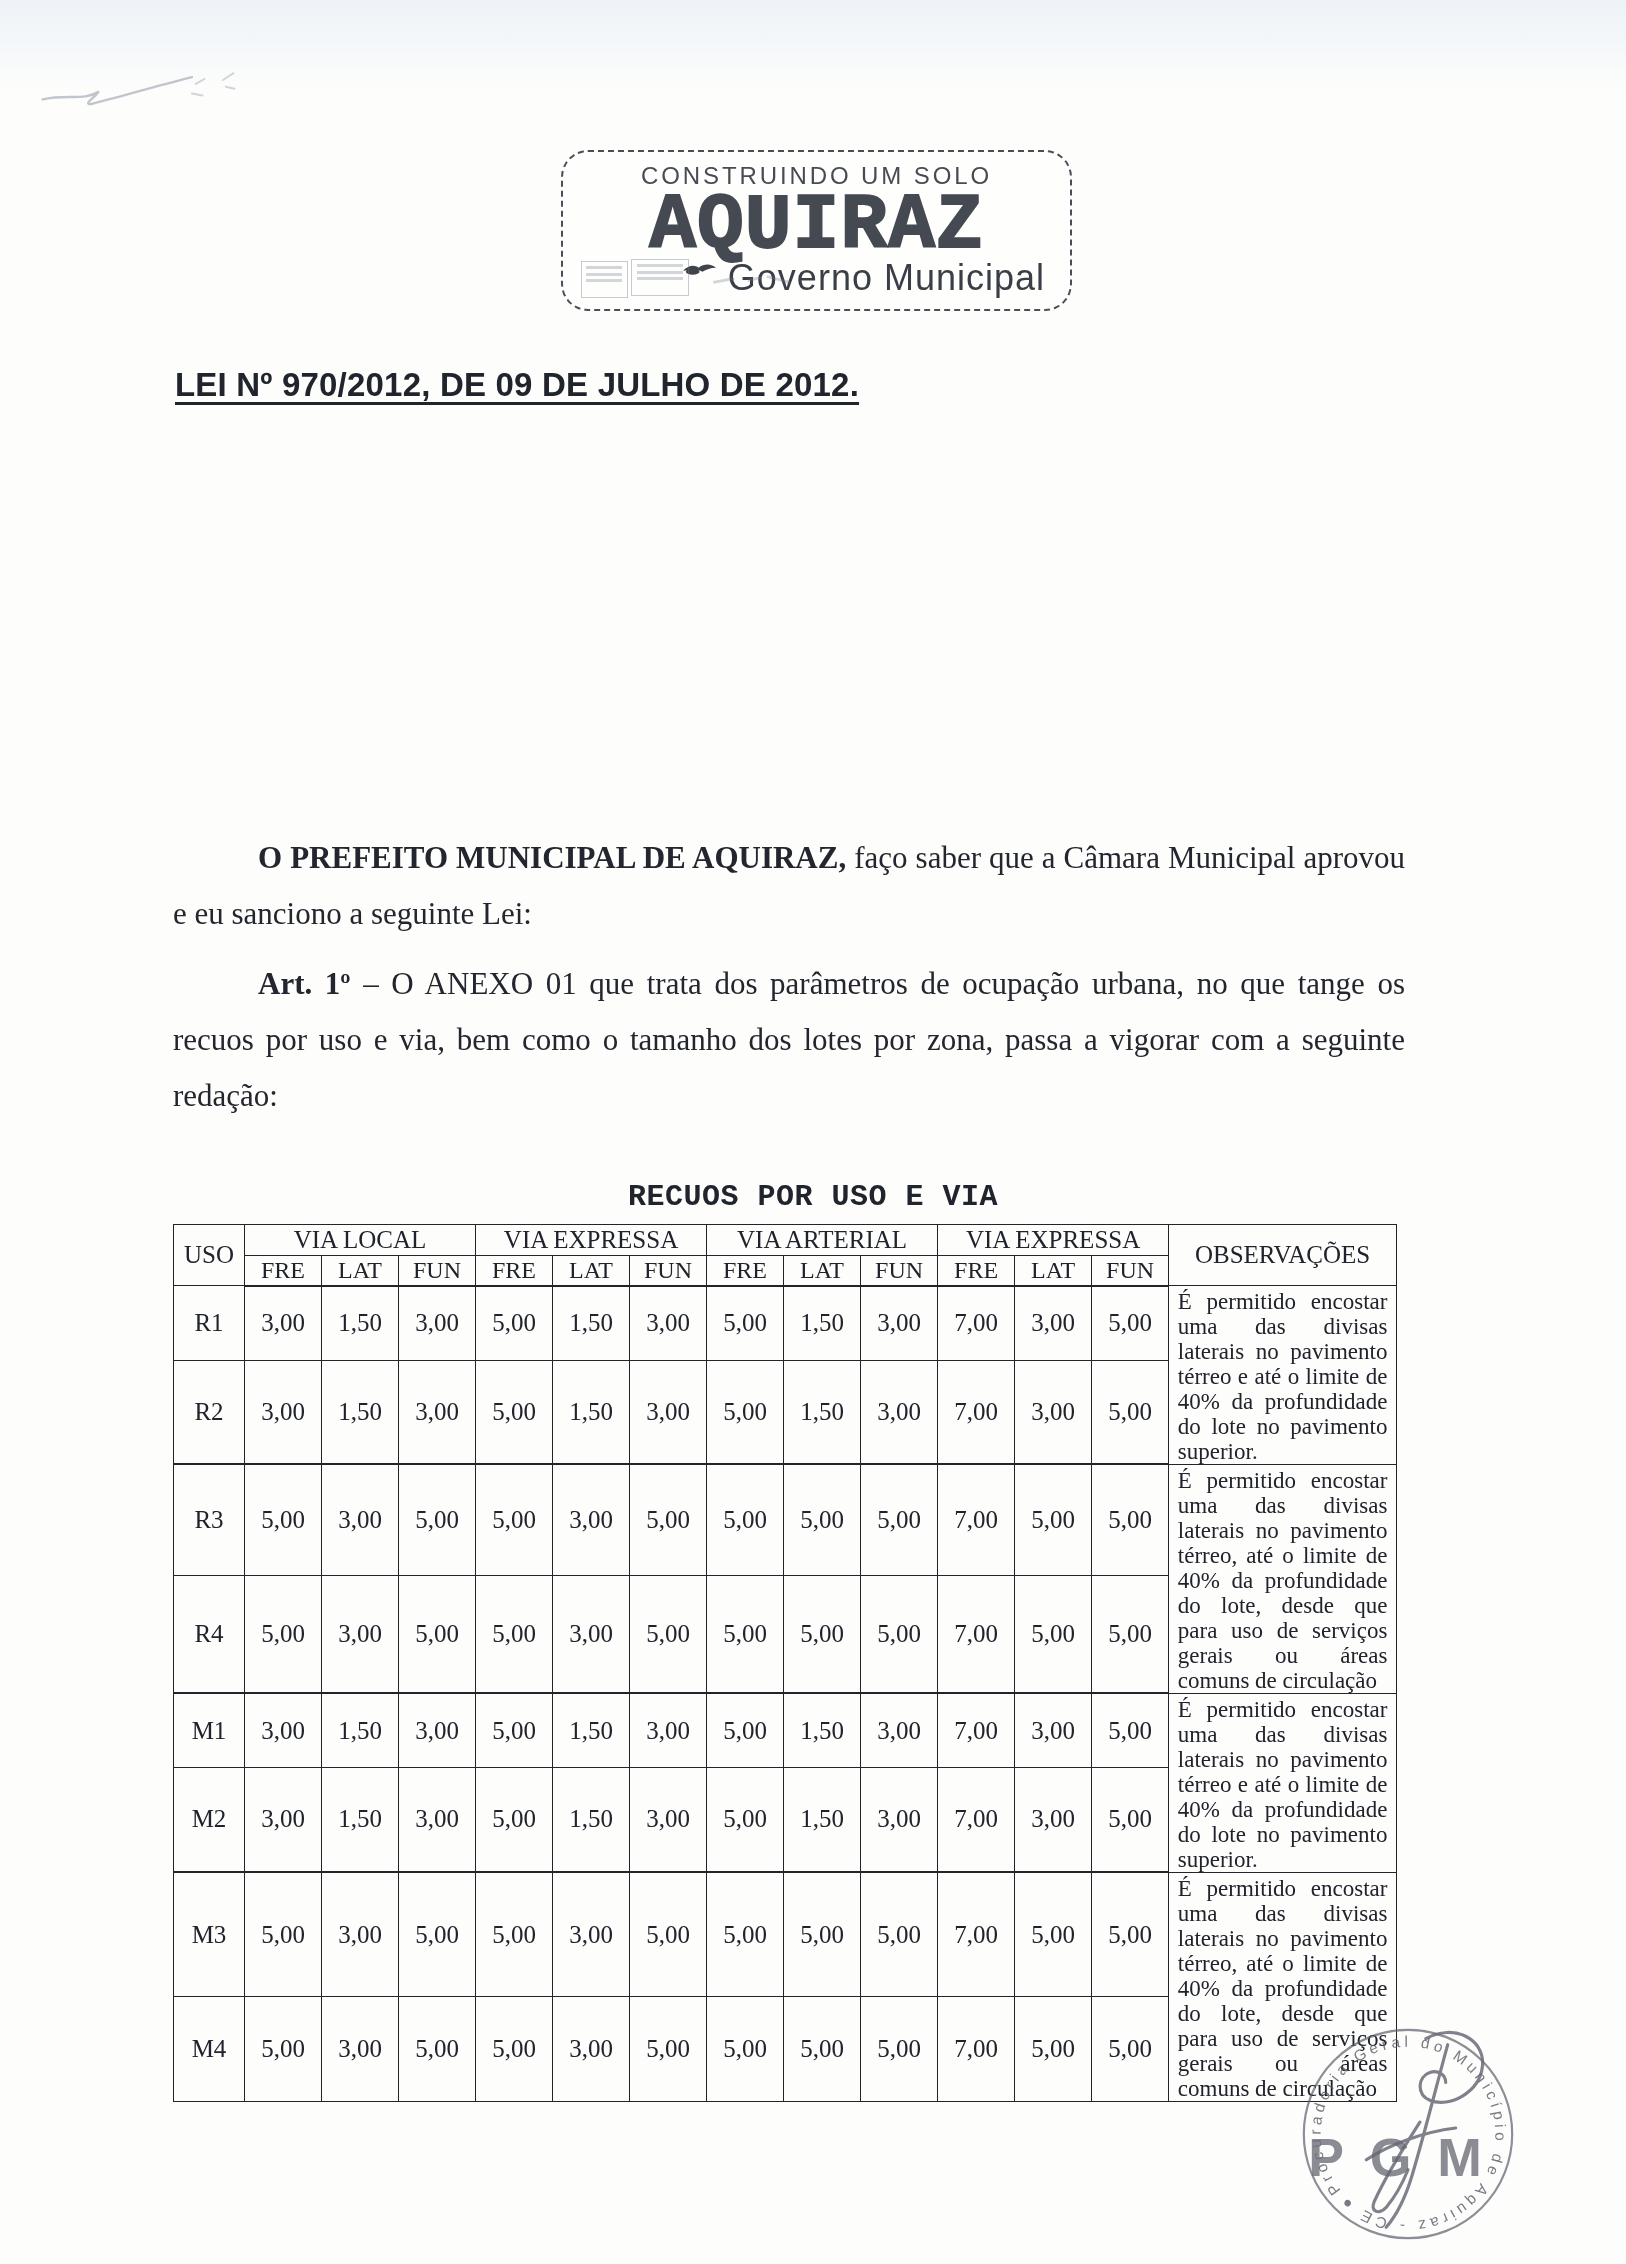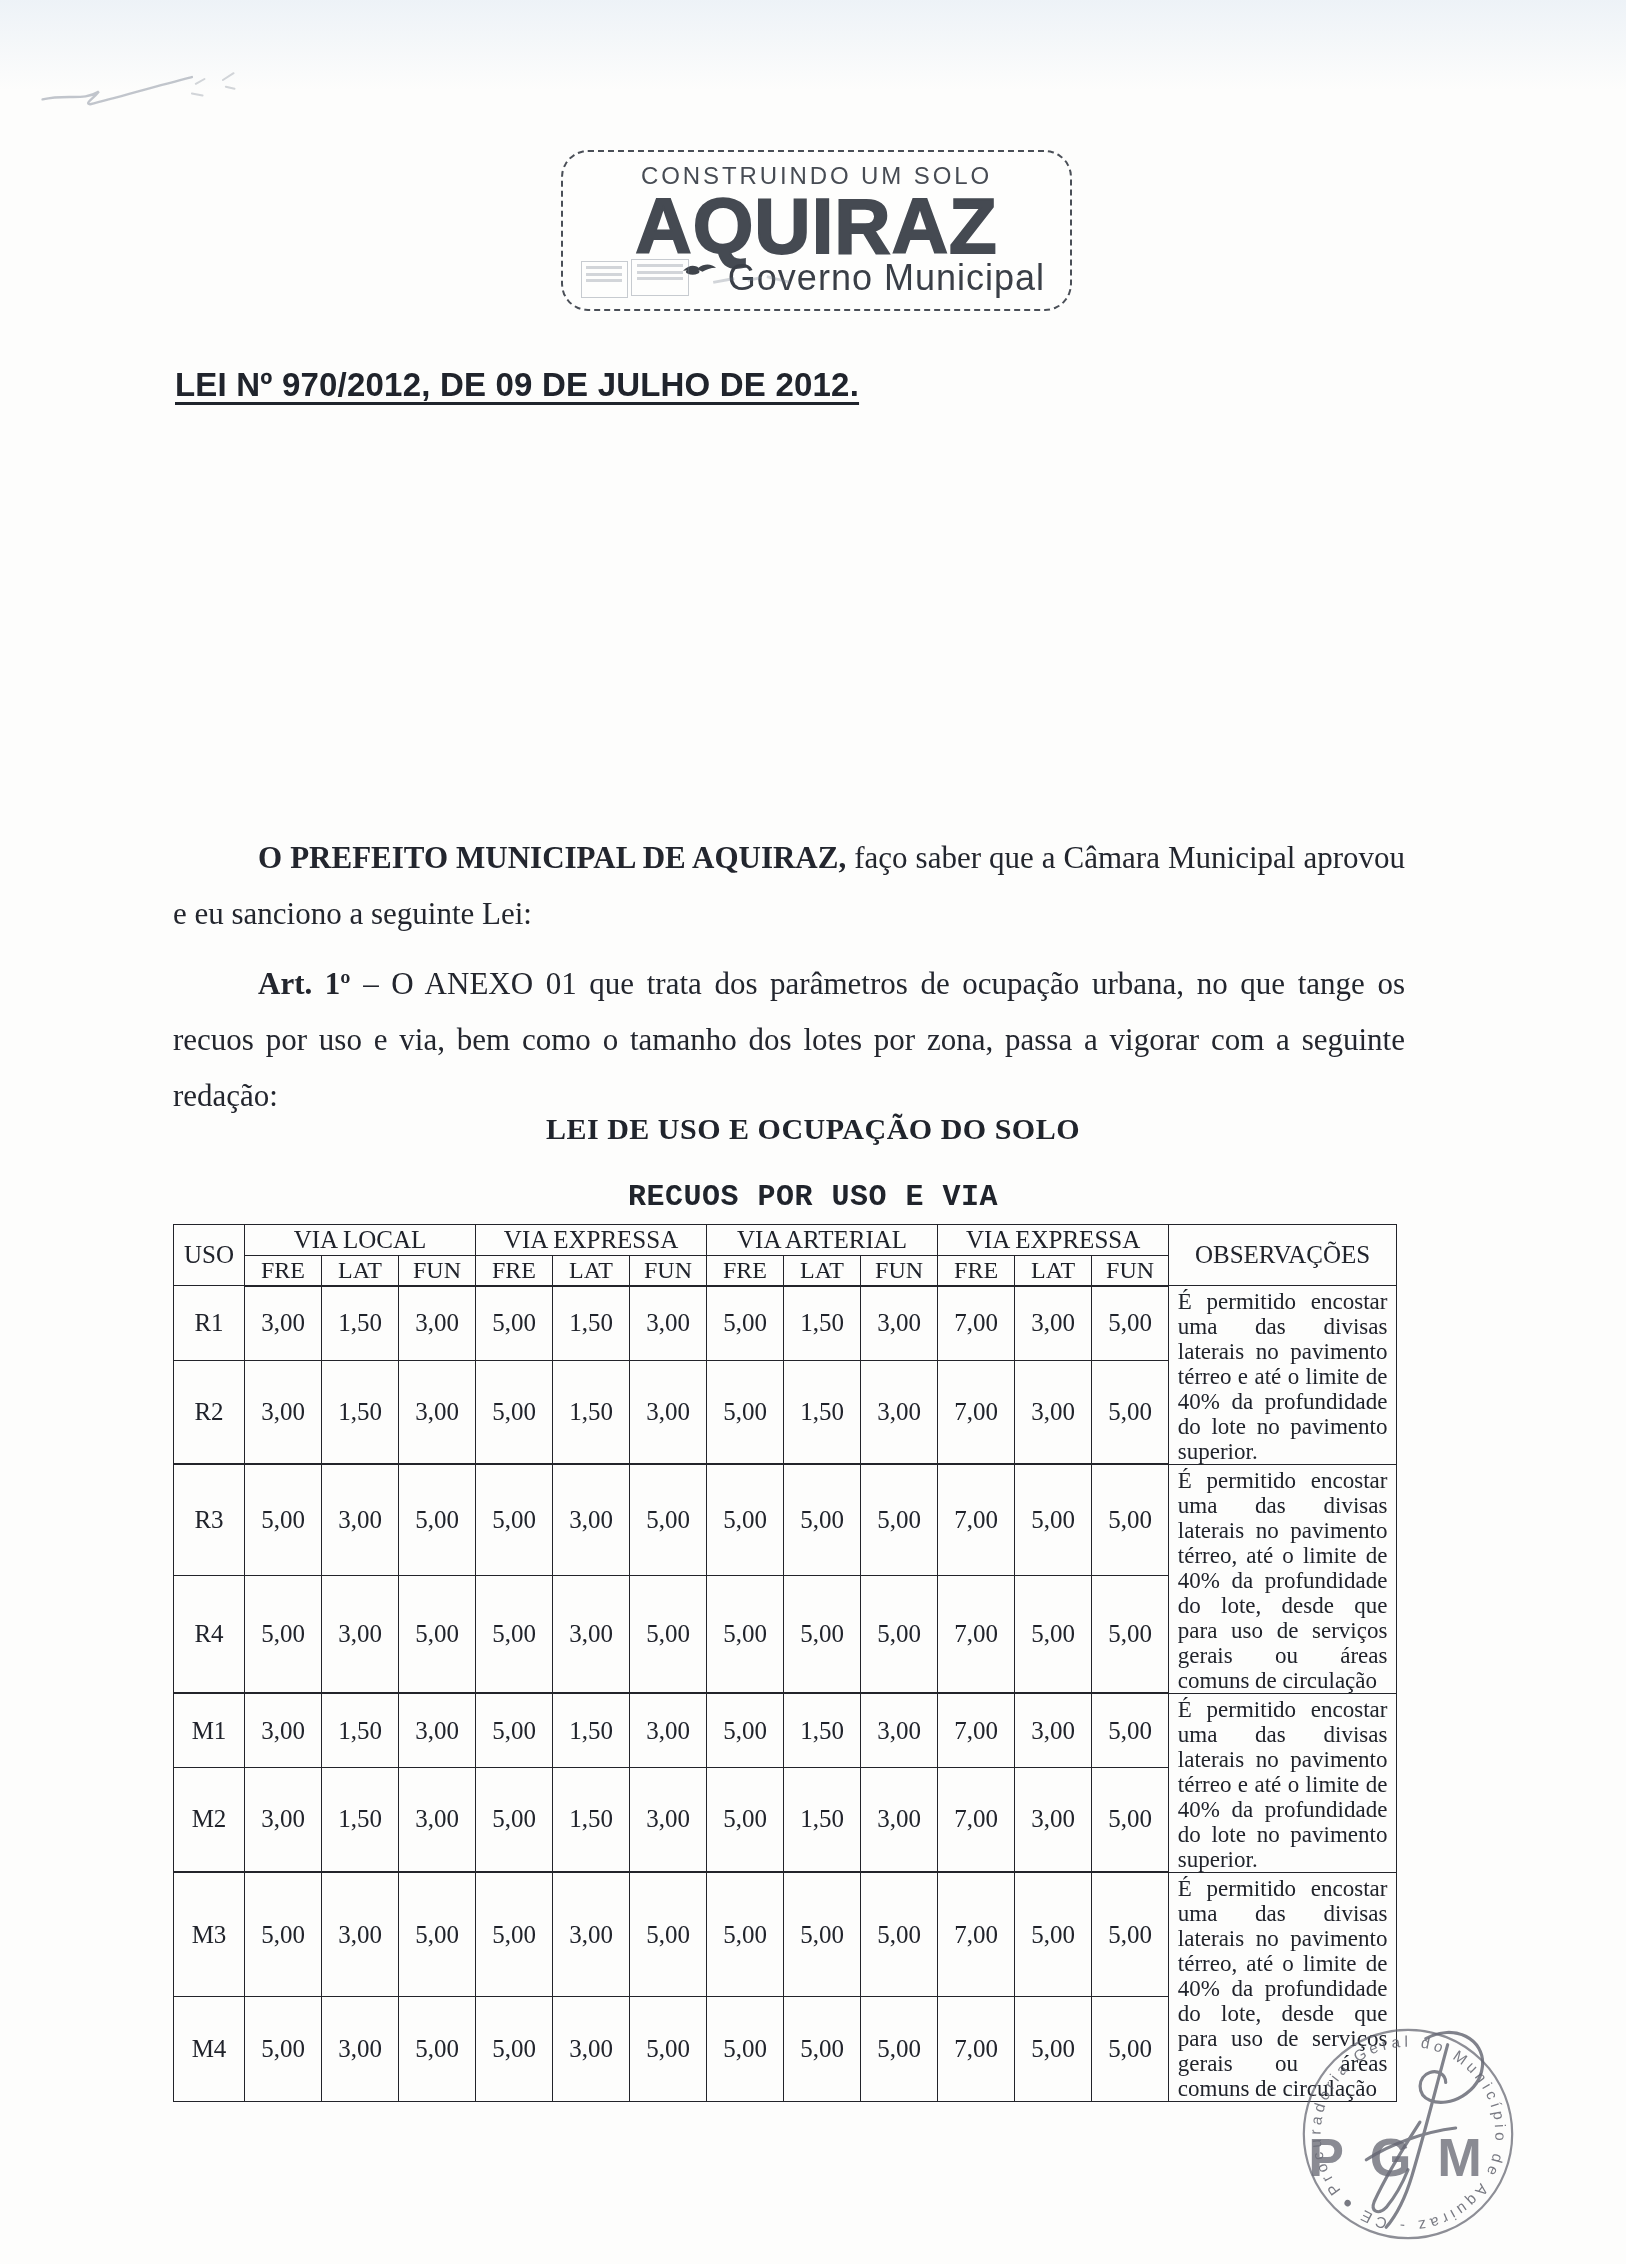--- a/index.html
+++ b/index.html
@@ -16,21 +16,21 @@
   .logo{
     position:absolute;left:561px;top:150px;width:511px;height:161px;
     border:2.9px dashed #4a4f57;border-radius:27px;box-sizing:border-box;
     text-align:center;padding-top:9.7px;background:rgba(255,255,255,.4);
   }
   .logo-tagline{
     font-family:"Liberation Sans", sans-serif;font-size:24px;letter-spacing:2.9px;
     color:#474c54;font-weight:400;line-height:27px;
   }
   .logo-name{
-    font-family:Liberation Sans, sans-serif;font-weight:700;font-size:78px;
+    font-family:Liberation Mono, monospace;font-weight:700;font-size:78px;
     line-height:74px;color:#454a52;letter-spacing:1px;
     -webkit-text-stroke:1.9px #454a52;
   }
   .logo-sub{
     display:flex;justify-content:flex-end;
     padding-right:25px;gap:9.7px;margin-top:-3.9px;
     font-family:"Liberation Sans", sans-serif;font-size:36px;font-weight:500;
     color:#3a3f47;letter-spacing:1px;line-height:37px;
   }
   .faded-box{position:absolute;border:1px solid rgba(110,120,135,.38);}
@@ -123,21 +123,20 @@
 
   <div class="law-heading">LEI Nº 970/2012, DE 09 DE JULHO DE 2012.</div>
 
 
   <p class="para preamble"><span class="lead-bold">O PREFEITO MUNICIPAL DE AQUIRAZ,</span>
     <span>faço saber que a Câmara Municipal aprovou e eu sanciono a seguinte Lei:</span></p>
 
   <p class="para article"><span class="lead-bold">Art. 1º</span>
     <span>– O ANEXO 01 que trata dos parâmetros de ocupação urbana, no que tange os recuos por uso e via, bem como o tamanho dos lotes por zona, passa a vigorar com a seguinte redação:</span></p>
 
-  <div class="section-title st1">LEI DE USO E OCUPAÇÃO DO SOLO</div>
   <div class="section-title st2">RECUOS POR USO E VIA</div>
 
   <div class="recuos-table">
     <table>
       <colgroup>
         <col class="c-uso">
         <col class="c-val">
           <col class="c-val">
           <col class="c-val">
         <col class="c-val">

